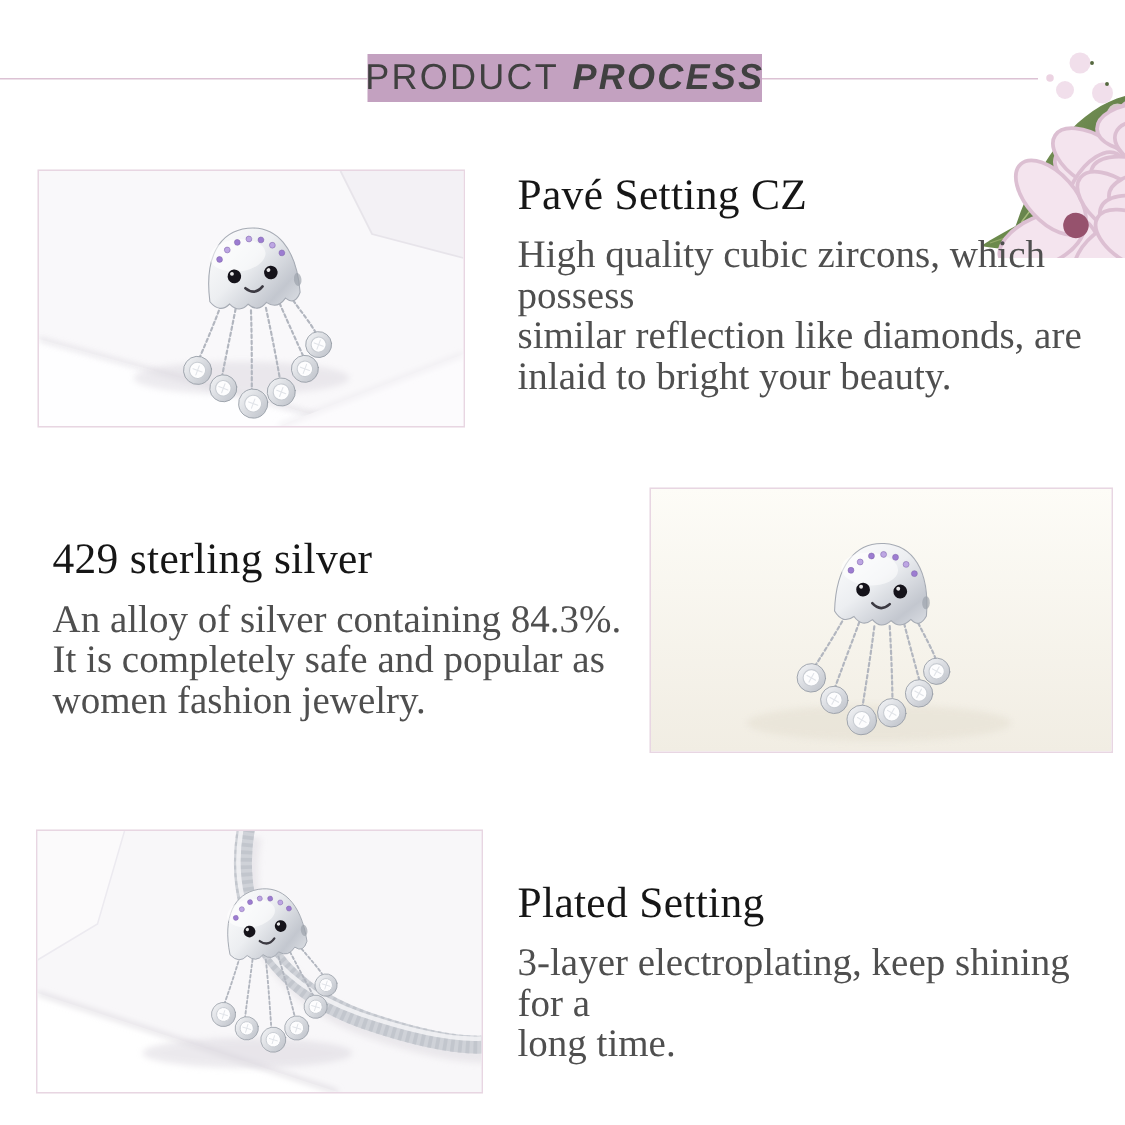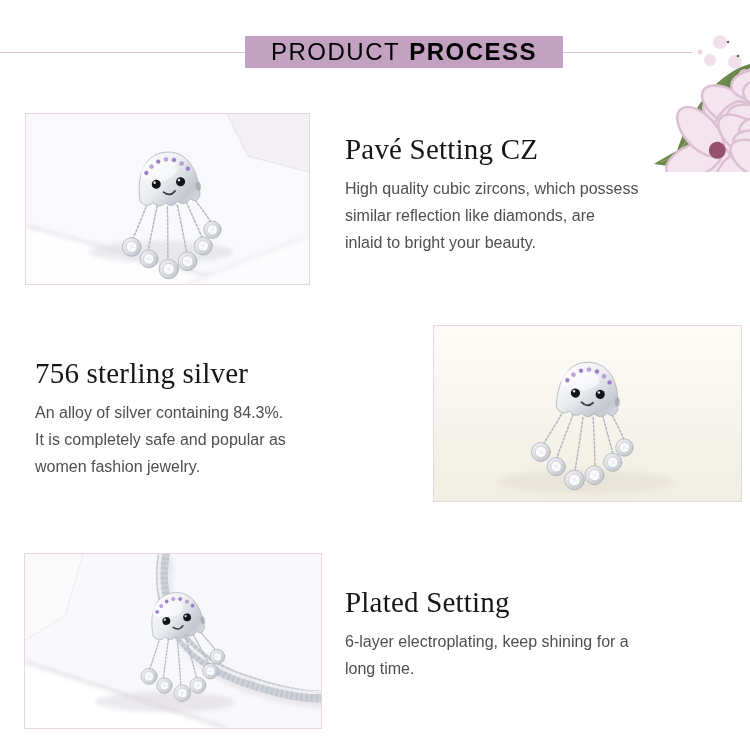--- a/index.html
+++ b/index.html
@@ -5,46 +5,46 @@
   html,body{margin:0;padding:0;background:#ffffff;}
   #page{
     position:relative;width:750px;height:750px;background:#fff;overflow:hidden;
     font-family:"Liberation Sans",sans-serif;
   }
   
   .rule{position:absolute;top:52px;height:1px;background:var(--rule,#dcc2d4);}
   #rule-left{left:0;width:245px;}
   #rule-right{left:508px;width:184px;}
   #banner{
-    position:absolute;left:245px;top:36px;width:318px;height:32px;
-    background:var(--banner-bg,#c3a1c0);color:#000000;
+    position:absolute;left:245px;top:36px;width:263px;height:32px;
+    background:var(--banner-bg,#c3a1c0);color:#404040;
     display:flex;align-items:center;justify-content:center;
     font-size:24px;letter-spacing:1.5px;line-height:1;
   }
   #banner .reg{font-weight:400;}
-  #banner .bold{font-weight:700;margin-left:9px;}
+  #banner .bold{font-weight:700;margin-left:9px;font-style:italic;}
   #flower{position:absolute;top:12px;right:0;width:100px;height:160px;}
   
   .photo{position:absolute;margin:0;border:1px solid var(--image-border,#e8d6e2);
          background:#fbfafc;overflow:hidden;}
   #photo1{left:25px;top:113px;width:283px;height:170px;}
   #photo2{left:433px;top:325px;width:307px;height:175px;}
   #photo3{left:24px;top:553px;width:296px;height:174px;}
   .photo svg{display:block;}
   
   .txt{position:absolute;}
-  #txt1{left:345px;top:133px;width:380px;}
+  #txt1{left:345px;top:114px;width:380px;}
   #txt2{left:35px;top:357px;width:380px;}
   #txt3{left:345px;top:586px;width:395px;}
   .txt h2{
     margin:0 0 9px 0;font-family:"Liberation Serif",serif;font-weight:400;
     font-size:29px;color:var(--title,#161616);letter-spacing:.2px;
   }
   .txt p{
-    margin:0;font-family:Liberation Sans, sans-serif;font-size:16px;
+    margin:0;font-family:Liberation Serif, serif;font-size:26px;
     line-height:27px;color:var(--body,#4f4f4f);white-space:pre-line;
   }
 </style>
 </head>
 <body>
 
 <svg width="0" height="0" style="position:absolute" aria-hidden="true">
   <defs>
     <linearGradient id="silverBell" x1="0" y1="0" x2="1" y2="1">
       <stop offset="0" stop-color="#ffffff"></stop>
@@ -200,21 +200,21 @@
     </svg>
   </figure>
   <div class="txt" id="txt1">
     <h2>Pavé Setting CZ</h2>
     <p>High quality cubic zircons, which possess
 similar reflection like diamonds, are
 inlaid to bright your beauty.</p>
   </div>
 
   <div class="txt" id="txt2">
-    <h2>756 sterling silver</h2>
+    <h2>429 sterling silver</h2>
     <p>An alloy of silver containing 84.3%.
 It is completely safe and popular as
 women fashion jewelry.</p>
   </div>
   <figure class="photo" id="photo2">
     <svg width="307" height="175" viewBox="0 0 307 175">
       <rect width="307" height="175" fill="url(#creamGrad)"></rect>
       <ellipse cx="152" cy="156" rx="88" ry="12" fill="#e5e0d3" opacity="0.6" filter="url(#soft)"></ellipse>
       <use href="#jelly" width="200" height="230" transform="translate(80,10) scale(0.73) rotate(3 100 100)"></use>
     </svg>
@@ -233,17 +233,17 @@
         <path d="M139,-2 C129,56 156,104 218,126 C256,139 284,144 302,142" stroke="#dcd8de" stroke-width="12" fill="none" opacity="0.5" filter="url(#soft)" transform="translate(4,6)"></path>
         <path d="M139,-2 C129,56 156,104 218,126 C256,139 284,144 302,142" stroke="#cfd2d8" stroke-width="12" fill="none"></path>
         <path d="M139,-2 C129,56 156,104 218,126 C256,139 284,144 302,142" stroke="#b8bcc4" stroke-width="12" fill="none" stroke-dasharray="2.5 2.5" opacity="0.55"></path>
         <path d="M136,-2 C126,54 153,100 215,122 C253,135 282,140 300,138" stroke="#f4f5f7" stroke-width="3" fill="none" opacity="0.85"></path>
       </g>
       <use href="#jelly" width="200" height="230" transform="translate(92,16) scale(0.62) rotate(-10 100 100)"></use>
     </svg>
   </figure>
   <div class="txt" id="txt3">
     <h2>Plated Setting</h2>
-    <p>6-layer electroplating, keep shining for a
+    <p>3-layer electroplating, keep shining for a
 long time.</p>
   </div>
 
 </div>
 
 </body></html>

